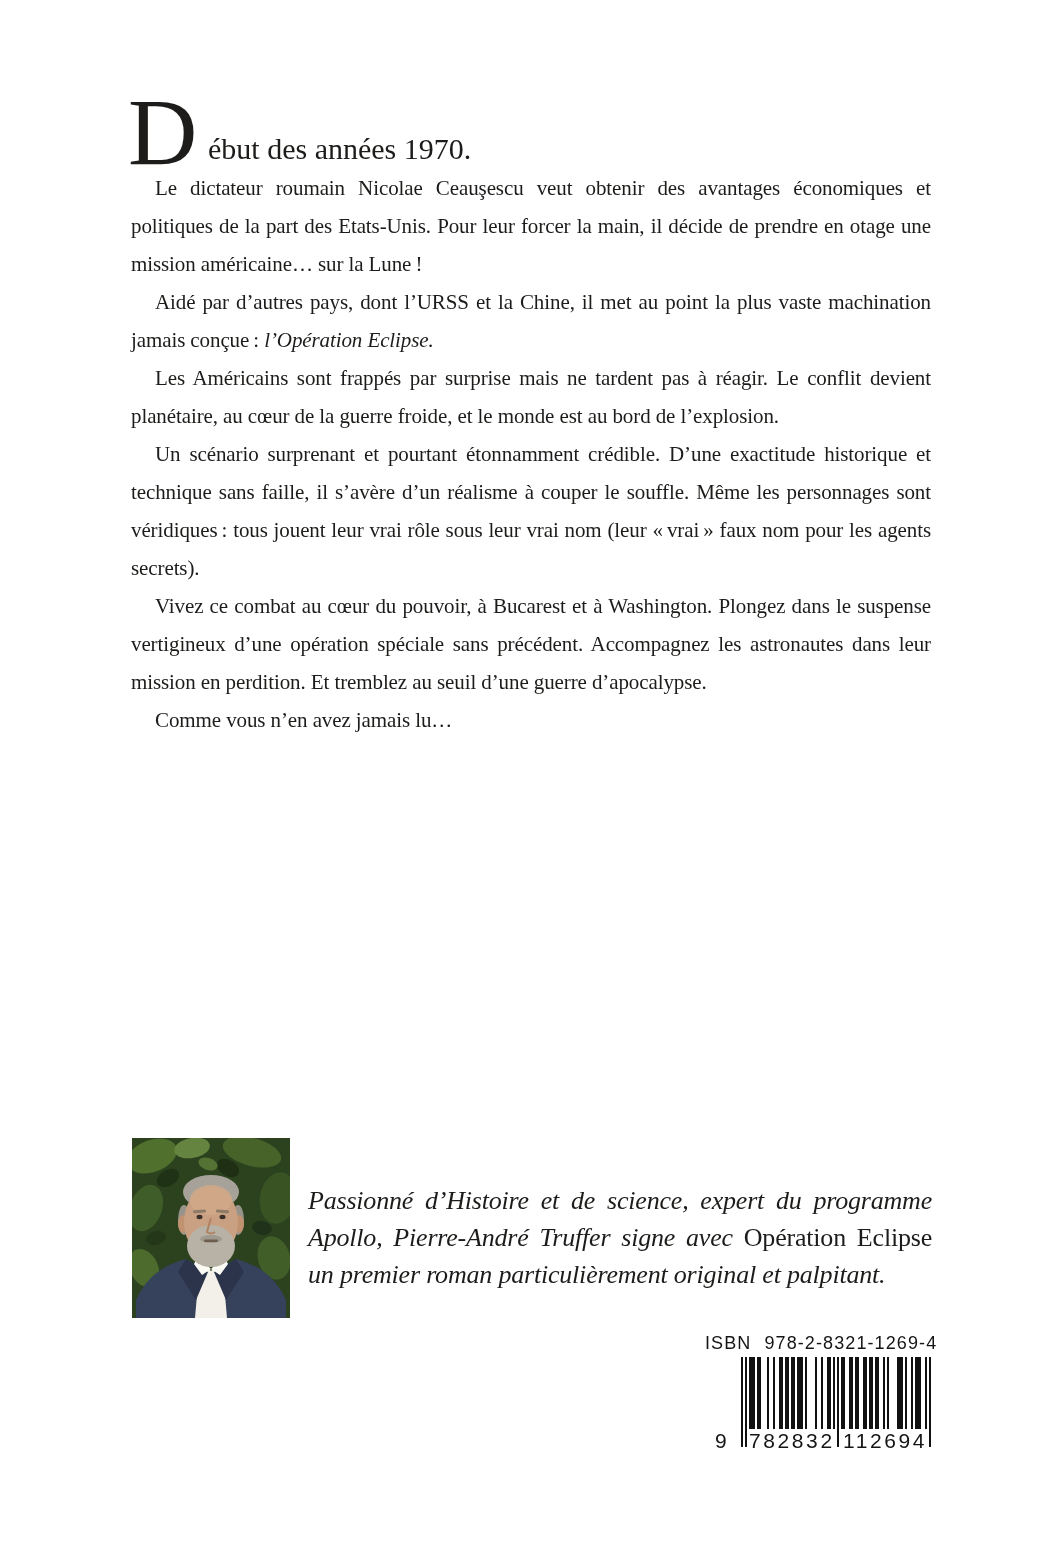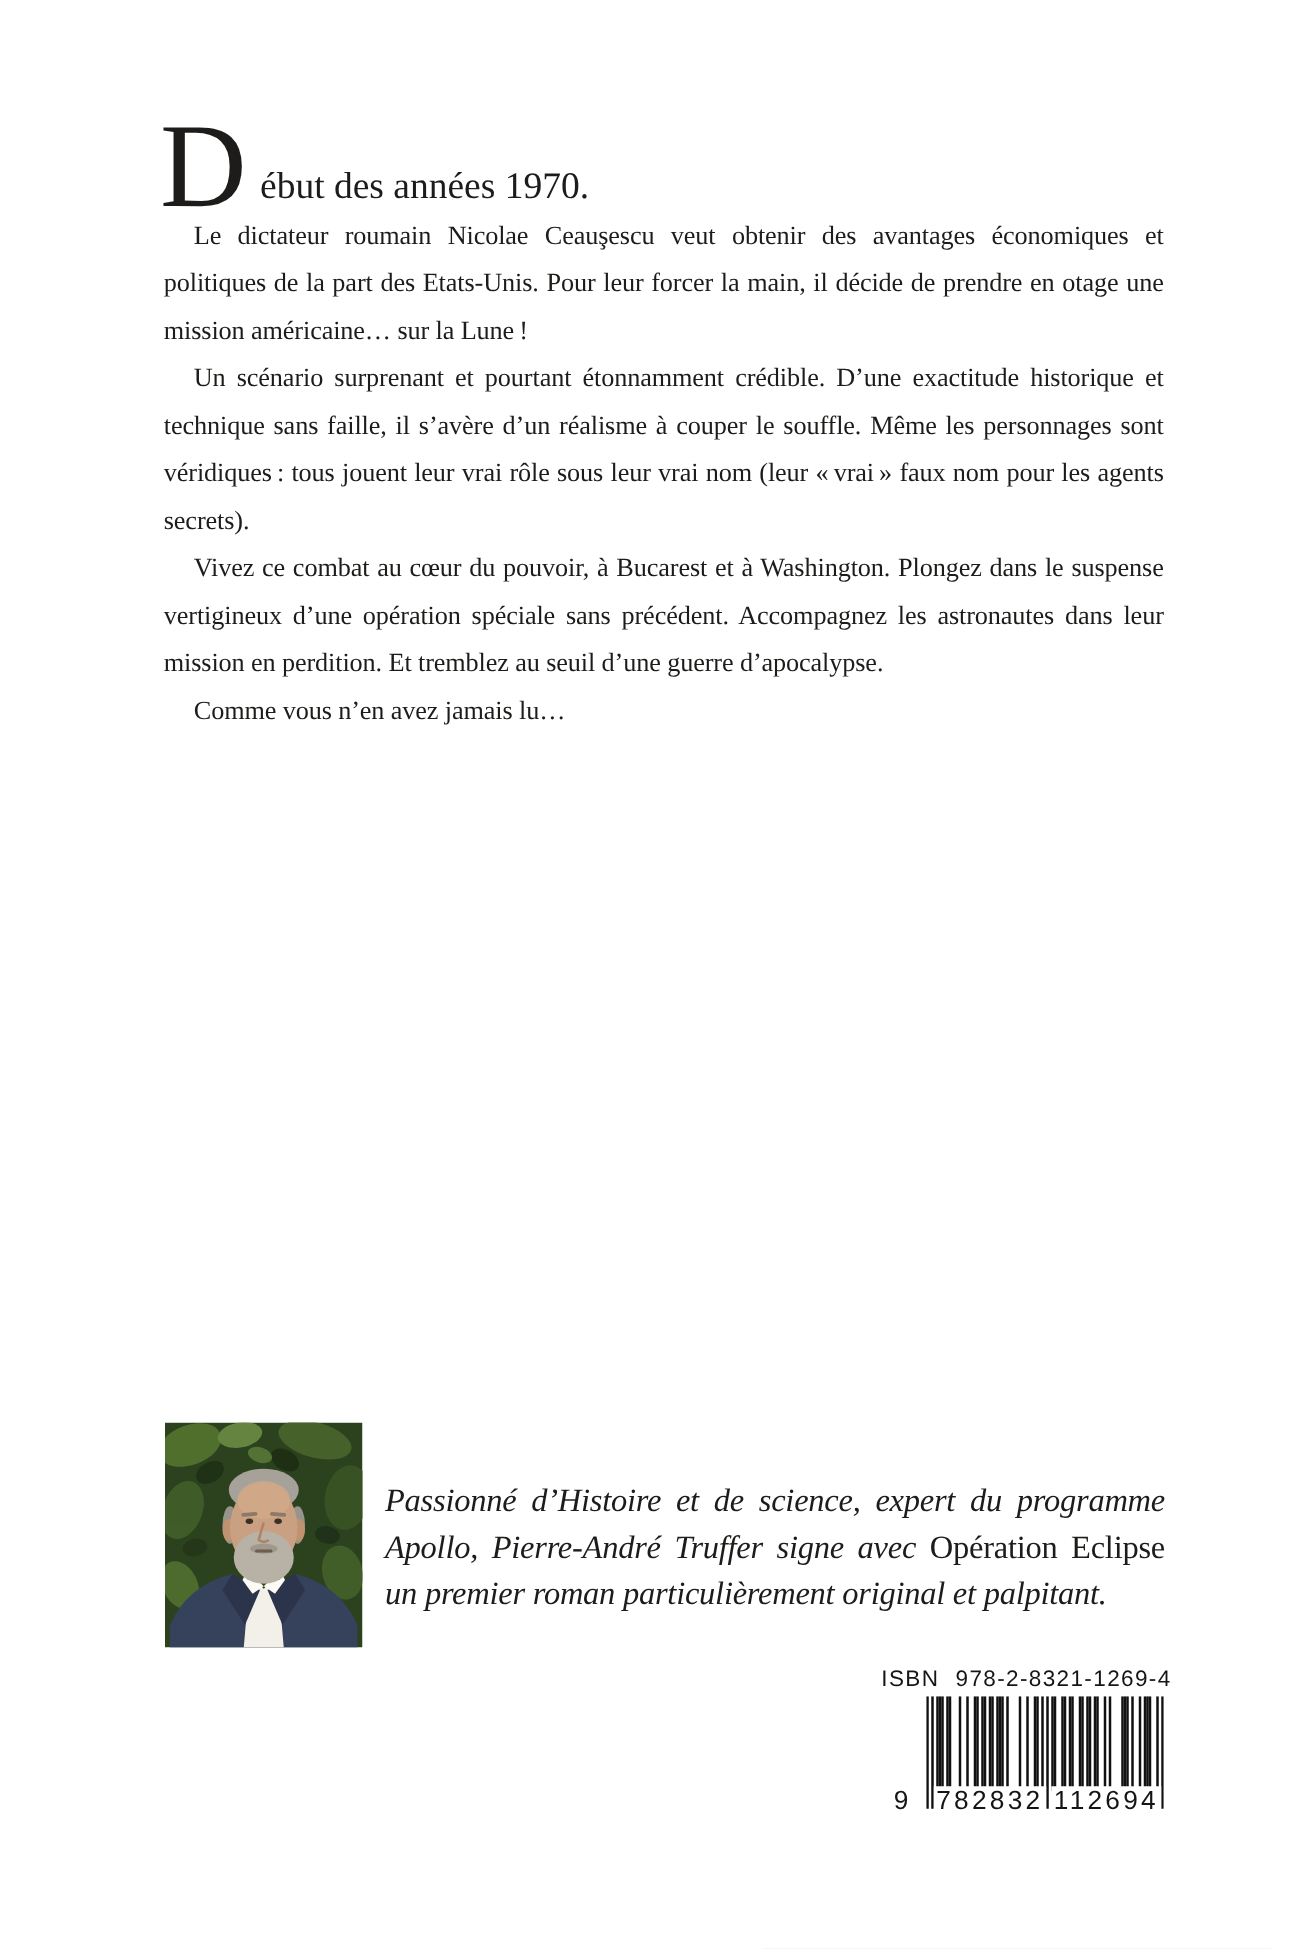--- a/index.html
+++ b/index.html
@@ -71,20 +71,22 @@
 
 <div class="page">
 
   <div class="content">
     <div class="p-open">
       <span class="dropcap">D</span>
       <span class="open-text">ébut des années 1970.</span>
     </div>
     <div>
         <p class="body-para"><span class="">Le dictateur roumain Nicolae Ceauşescu veut obtenir des avantages économiques et politiques de la part des Etats-Unis. Pour leur forcer la main, il décide de prendre en otage une mission américaine… sur la Lune !</span></p>
+        <p class="body-para"><span class="">Aidé par d’autres pays, dont l’URSS et la Chine, il met au point la plus vaste machination jamais conçue : </span><span class="it">l’Opération Eclipse.</span></p>
+        <p class="body-para"><span class="">Les Américains sont frappés par surprise mais ne tardent pas à réagir. Le conflit devient planétaire, au cœur de la guerre froide, et le monde est au bord de l’explosion.</span></p>
         <p class="body-para gap"><span class="">Un scénario surprenant et pourtant étonnamment crédible. D’une exactitude historique et technique sans faille, il s’avère d’un réalisme à couper le souffle. Même les personnages sont véridiques : tous jouent leur vrai rôle sous leur vrai nom (leur « vrai » faux nom pour les agents secrets).</span></p>
         <p class="body-para gap"><span class="">Vivez ce combat au cœur du pouvoir, à Bucarest et à Washington. Plongez dans le suspense vertigineux d’une opération spéciale sans précédent. Accompagnez les astronautes dans leur mission en perdition. Et tremblez au seuil d’une guerre d’apocalypse.</span></p>
         <p class="body-para"><span class="">Comme vous n’en avez jamais lu…</span></p>
       </div>
   </div>
 
   <div class="author-row">
     <svg class="author-photo" viewBox="0 0 158 180" xmlns="http://www.w3.org/2000/svg">
       <rect x="0" y="0" width="158" height="180" fill="#2c421f"></rect>
       <g opacity="0.9">

